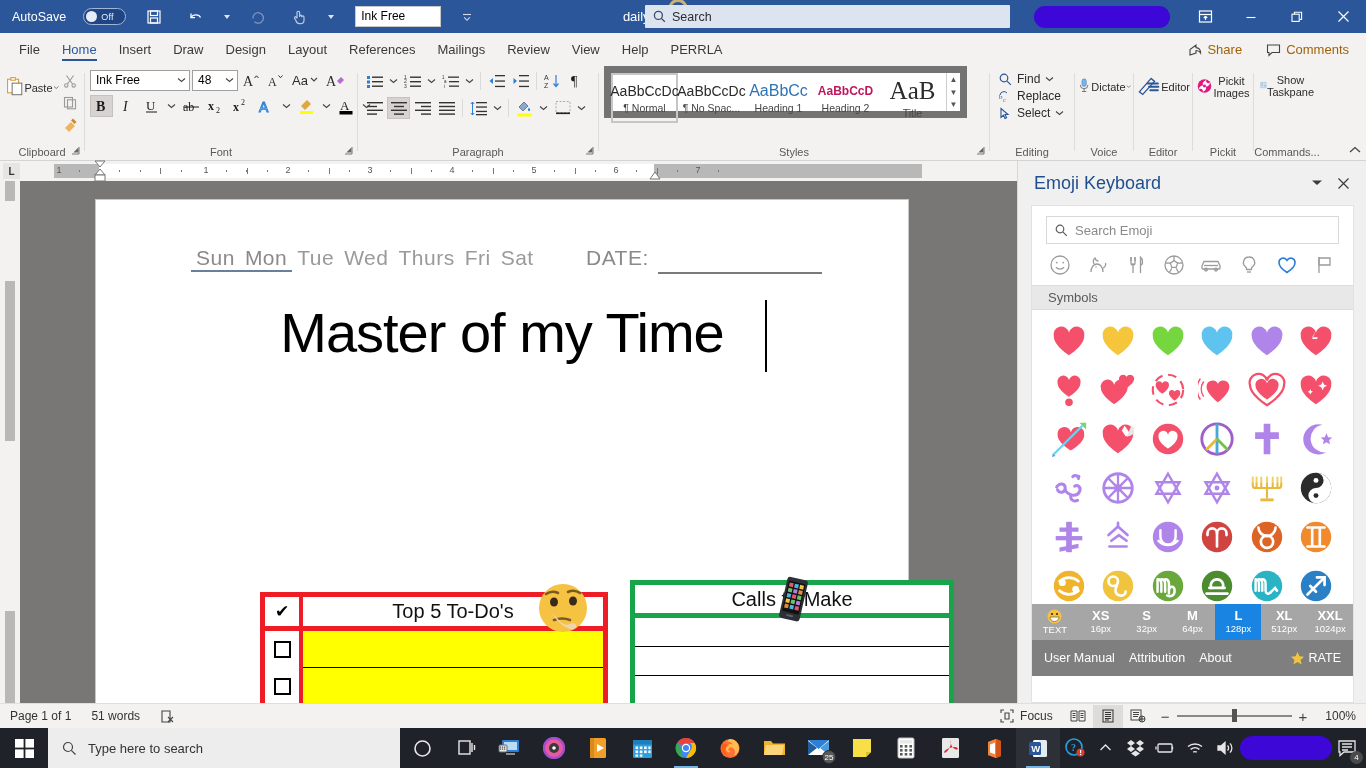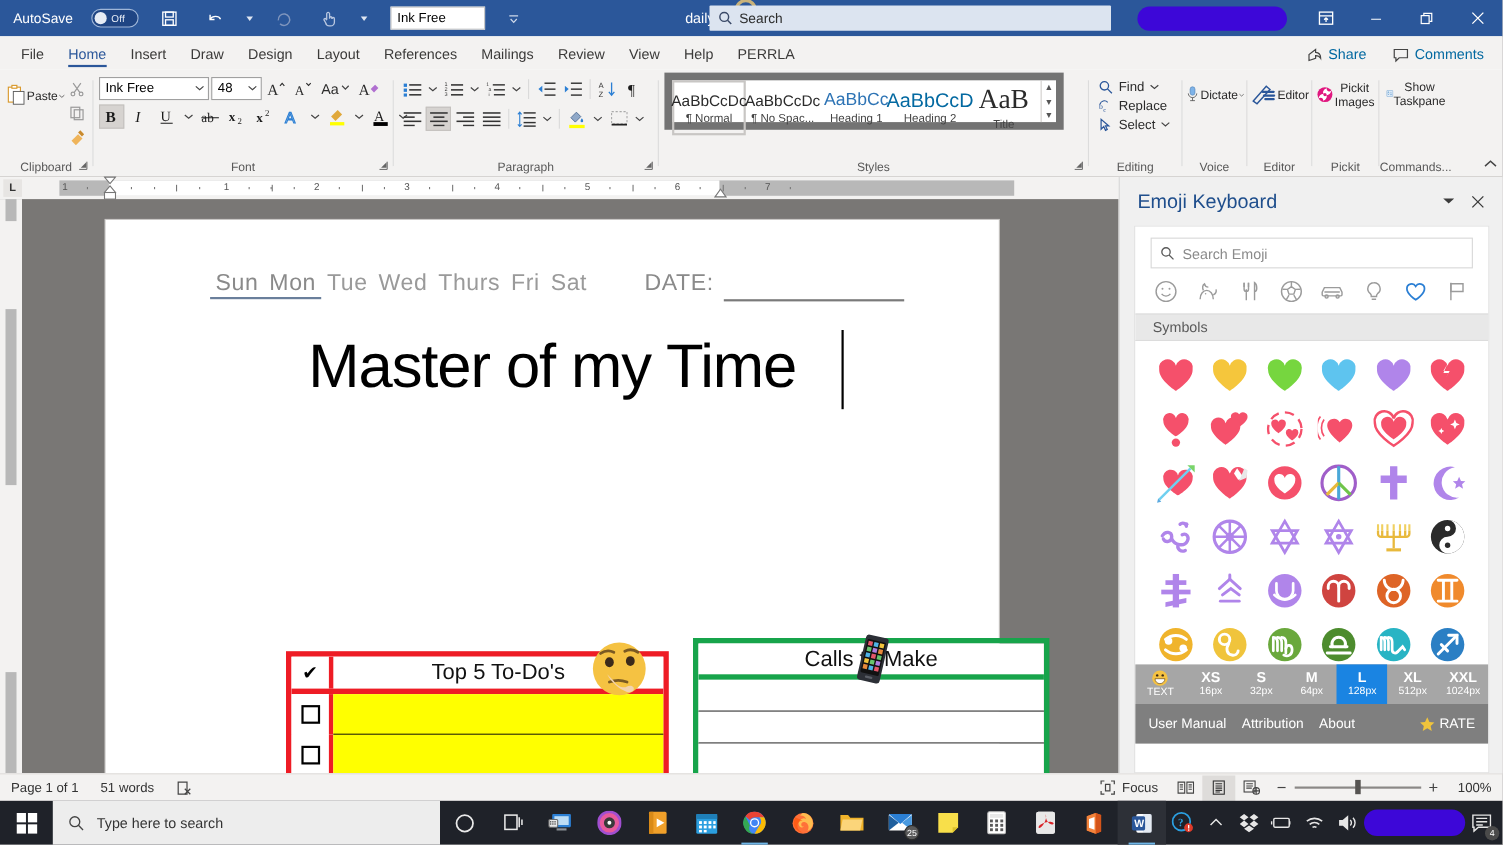--- a/index.html
+++ b/index.html
@@ -47,21 +47,21 @@
   
   .ribbon-tabs {
     position:absolute; top:33px; left:0; width:1366px; height:30px;
     background:#f3f2f1; display:flex; align-items:flex-end; padding-left:8px;
     font-size:13px; color:#3b3a39;
   }
   .rtab { padding:3px 11px 6px 11px; cursor:default; position:relative; white-space:nowrap;}
   .rtab.active { color:#2b579a; font-weight:400; }
   .rtab.active:after { content:""; position:absolute; left:11px; right:11px; bottom:2px; height:2.5px; background:#2b579a;}
   .tb-right-ribbon { position:absolute; right:8px; bottom:3px; display:flex; gap:6px; }
-  .pillbtn { display:flex; align-items:center; gap:5px; font-size:13px; color:#0369a1; padding:2px 8px; border:1px solid transparent;}
+  .pillbtn { display:flex; align-items:center; gap:5px; font-size:13px; color:#a16207; padding:2px 8px; border:1px solid transparent;}
   .pillbtn svg { display:block; }
 
   
   .ribbon {
     position:absolute; top:63px; left:0; width:1366px; height:98px;
     background:#f3f2f1; border-bottom:1px solid #d6d4d2;
     display:flex; font-size:11px; color:#333;
   }
   .grp { position:relative; height:98px; display:flex; flex-direction:column; }
   .grp .gbody { flex:1; display:flex; align-items:flex-start; padding:4px 5px 0 5px; }
@@ -695,21 +695,21 @@
           </div>
           <div class="stylecard">
             <div class="samp">AaBbCcDc</div>
             <div class="nm">¶ No Spac...</div>
           </div>
           <div class="stylecard">
             <div class="samp" style="color:#2e74b5;font-size:16px;">AaBbCc</div>
             <div class="nm">Heading 1</div>
           </div>
           <div class="stylecard">
-            <div class="samp" style="color:#0369a1;font-size:18px;">AaBbCcD</div>
+            <div class="samp" style="color:#be185d;font-size:12px;font-weight:bold;">AaBbCcD</div>
             <div class="nm">Heading 2</div>
           </div>
           <div class="stylecard">
             <div class="samp" style="font-size:25px;line-height:26px;font-family:'Liberation Serif',serif;">AaB</div>
             <div class="nm">Title</div>
           </div>
           <div class="stylescroll">
             <div>▲</div>
             <div>▼</div>
             <div>▼</div>

